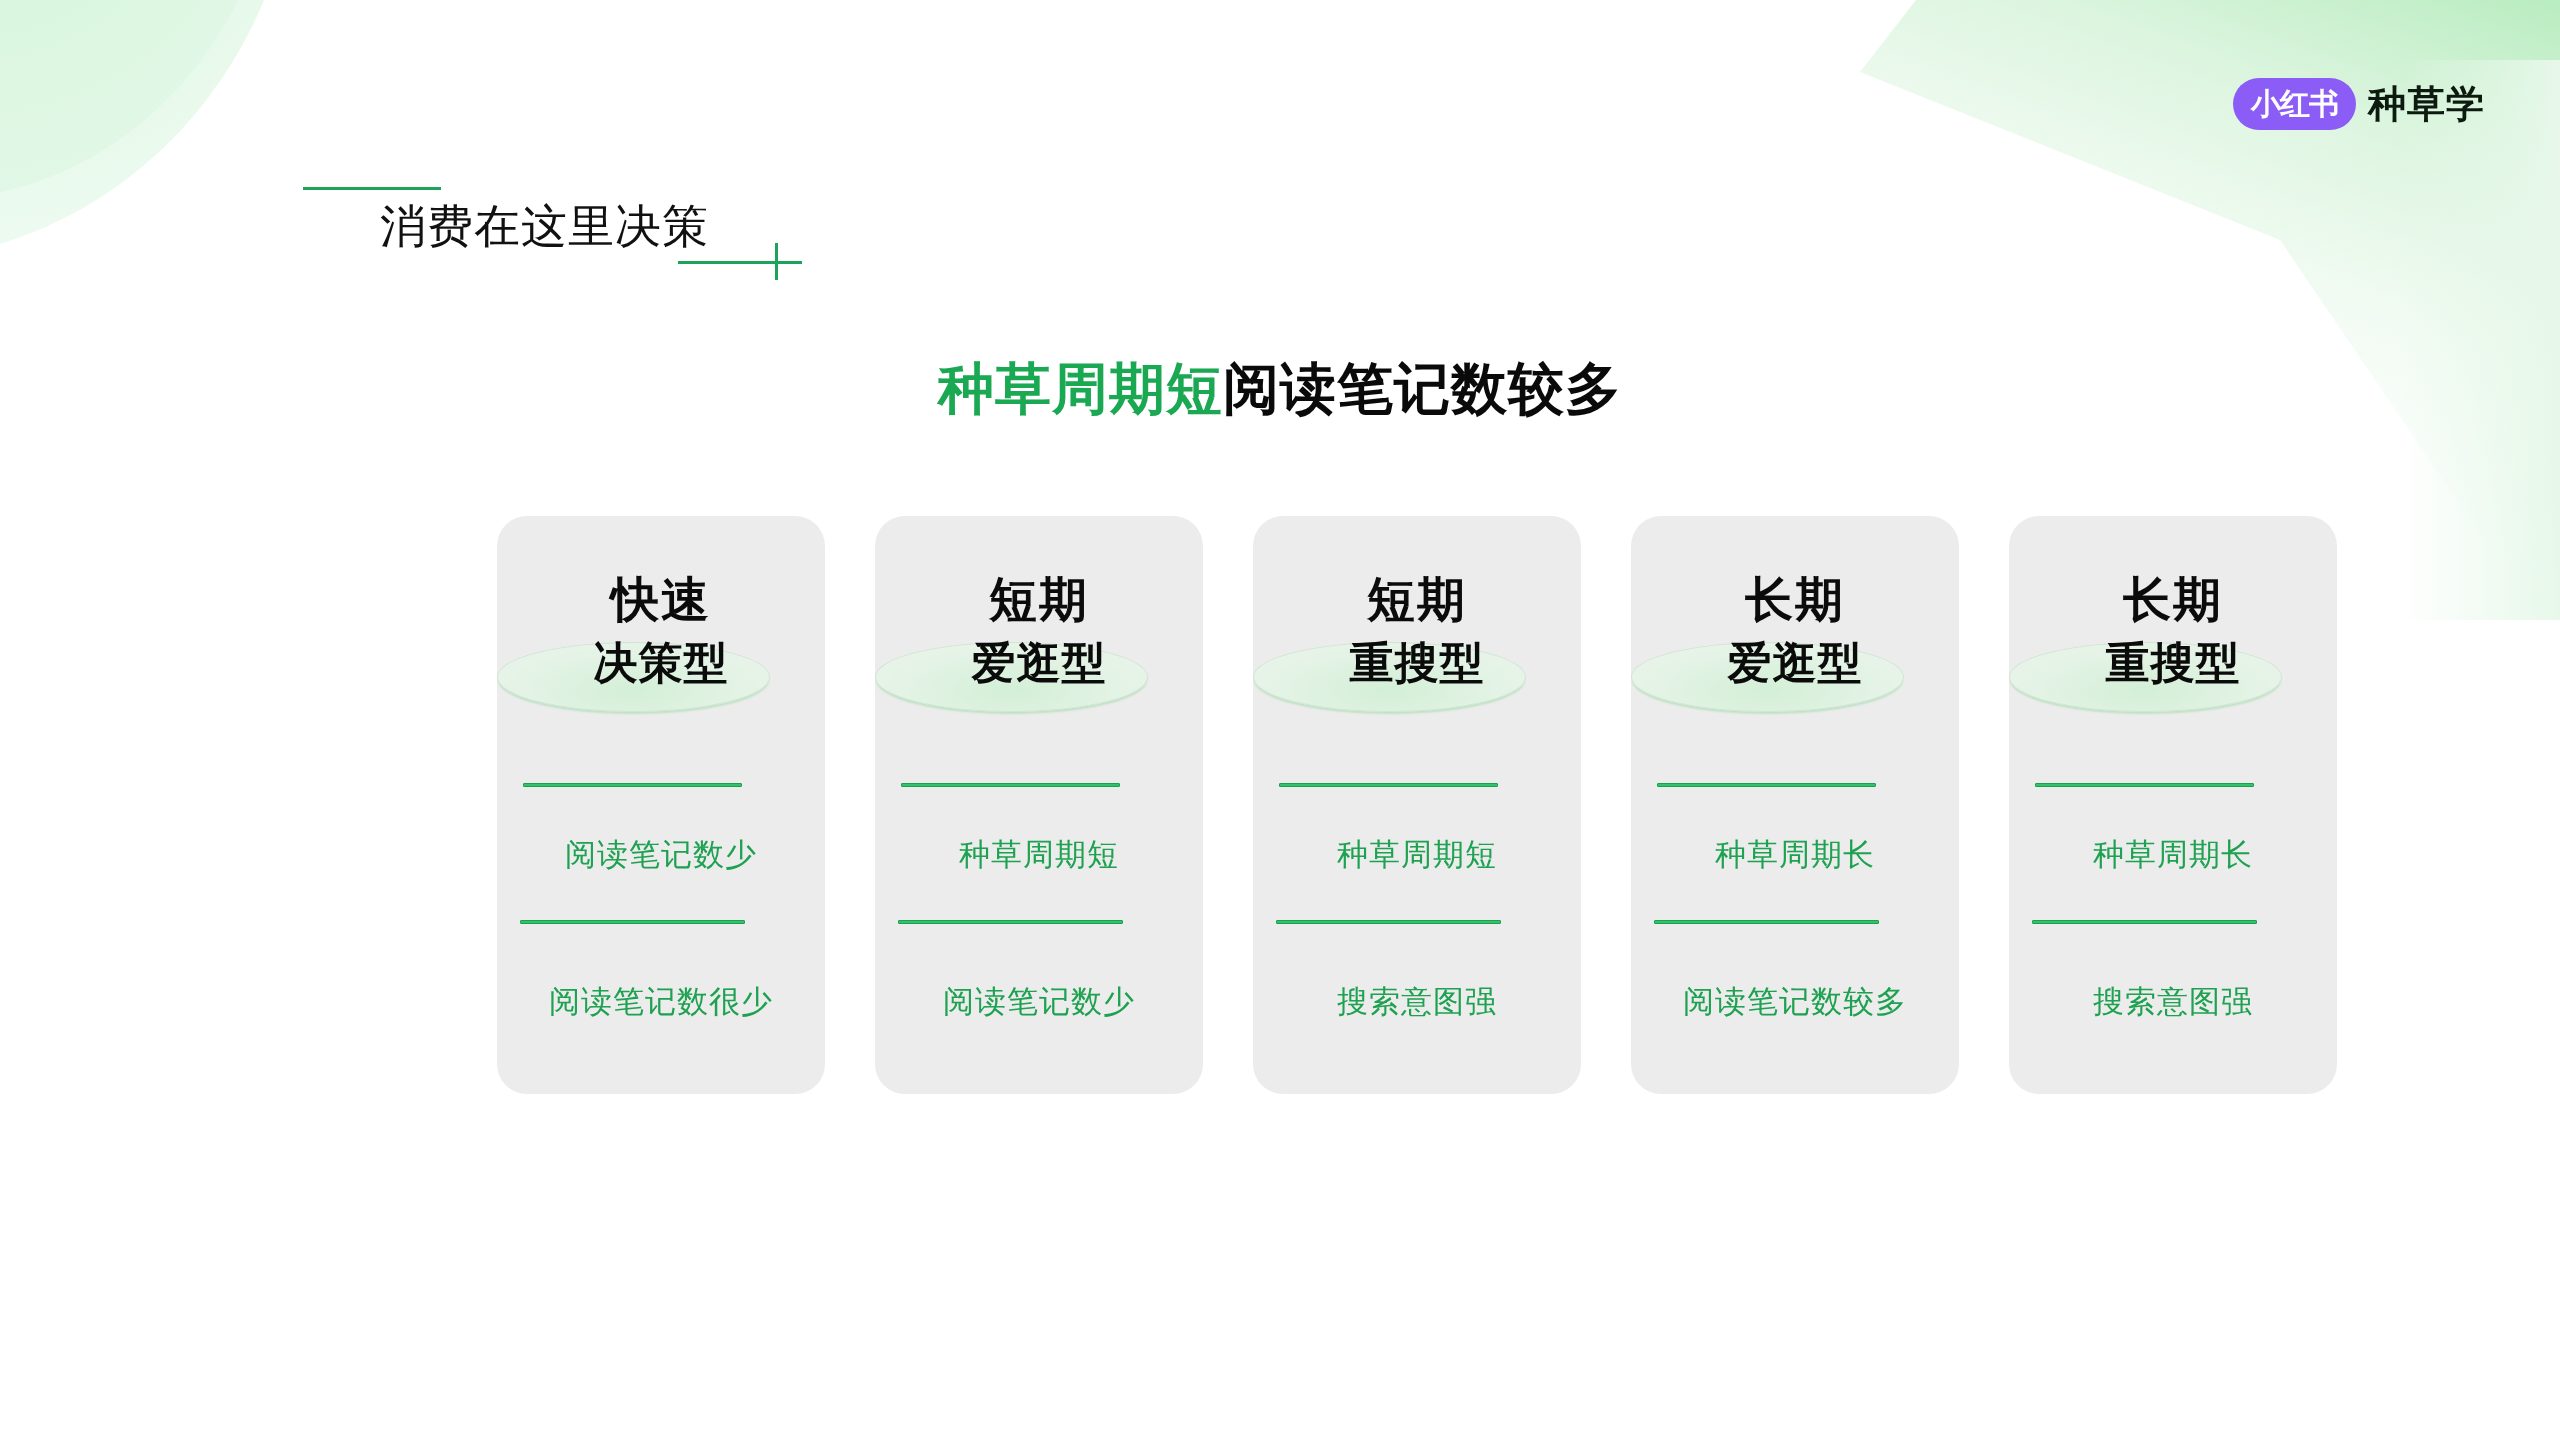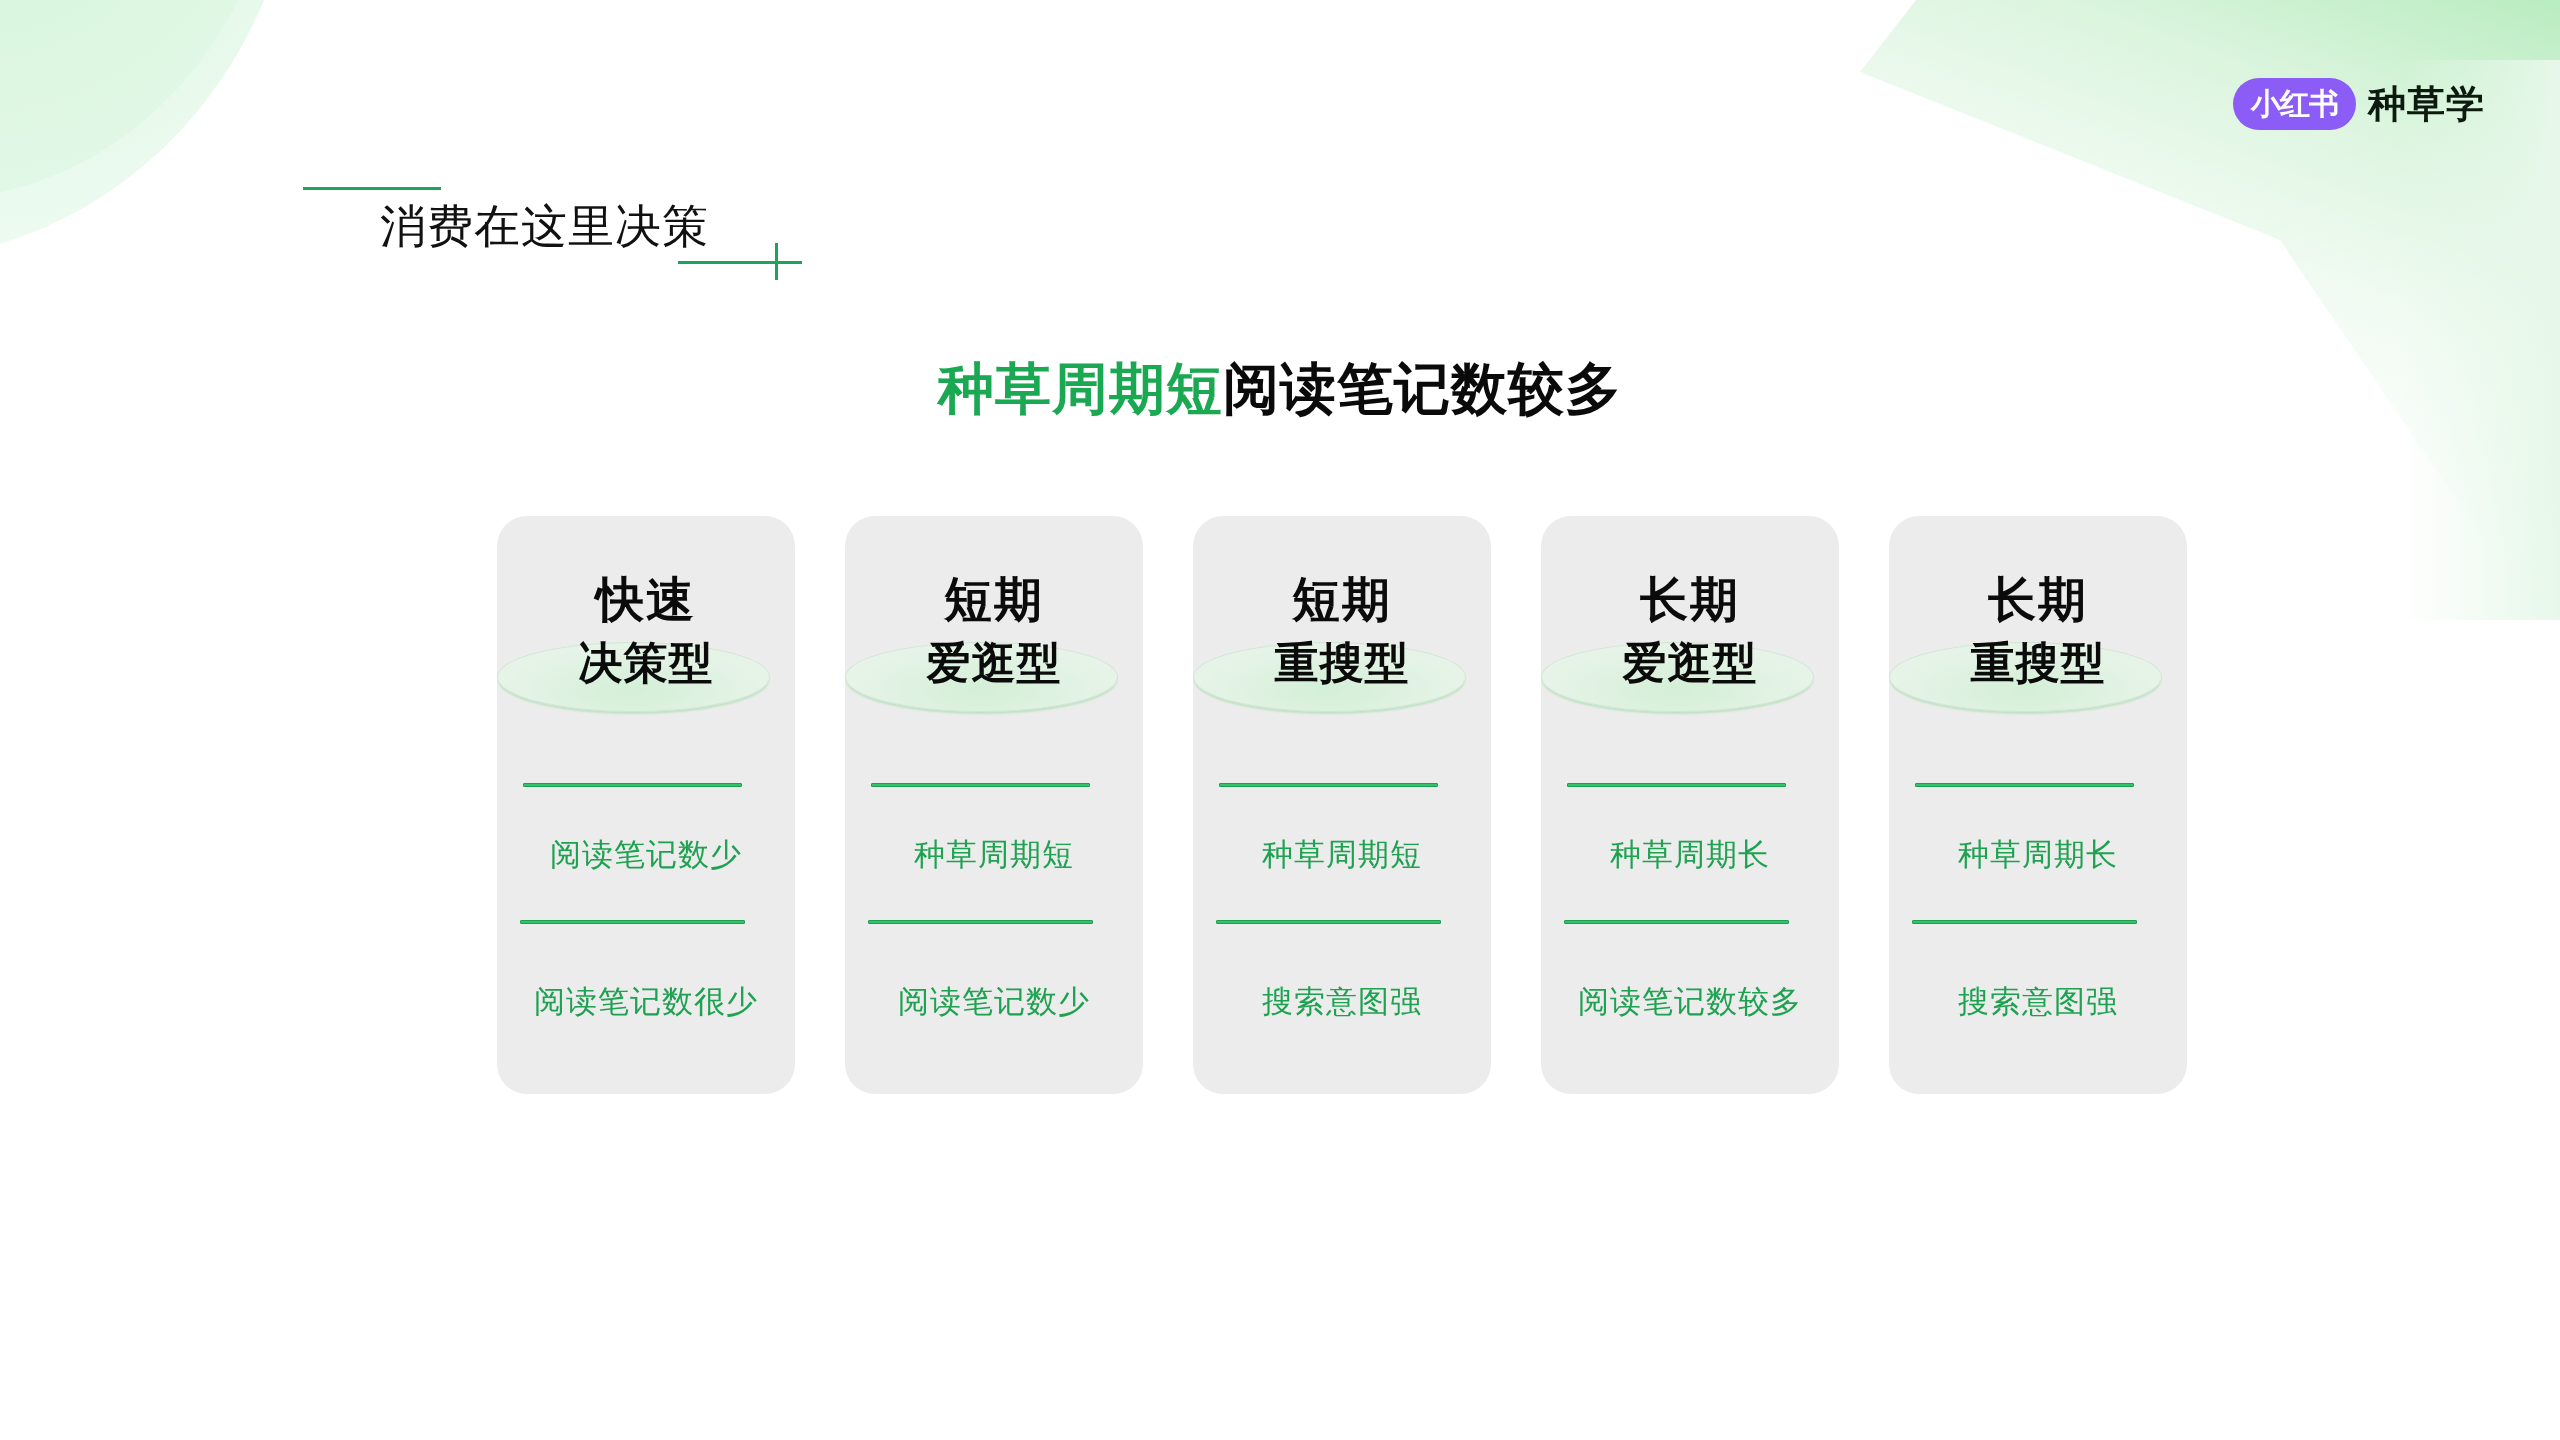--- a/index.html
+++ b/index.html
@@ -46,21 +46,21 @@
   .sec-line-tick { position:absolute; left:775px; top:243px; width:3px; height:37px; background:#1ea35a; }
 
   
   .headline { position:absolute; left:0; width:2560px; top:352px; text-align:center; font-size:56px; font-weight:bold; letter-spacing:1px; }
   .headline .hl-green { color:#1aa852; }
   .headline .hl-black { color:#0a0a0a; }
 
   
   .cards { position:absolute; left:497px; top:516px; display:flex; gap:50px; }
   .card {
-    position:relative; width:298px; height:578px;
+    position:relative; width:328px; height:578px;
     background:#ececec; border-radius:30px;
   }
   .card-head1 {
     position:absolute; top:52px; left:0; width:100%; text-align:center;
     font-size:48px; font-weight:bold; color:#0b0b0b; letter-spacing:2px;
   }
   .card-ellipse {
     position:absolute; top:126px; left:0; width:271px; height:68px; border-radius:50%;
     background: radial-gradient(ellipse at 50% 70%, #d3efd6 0%, #e3f3e5 55%, #eaf3ea 85%);
     border:1px solid #cfe6d2;

